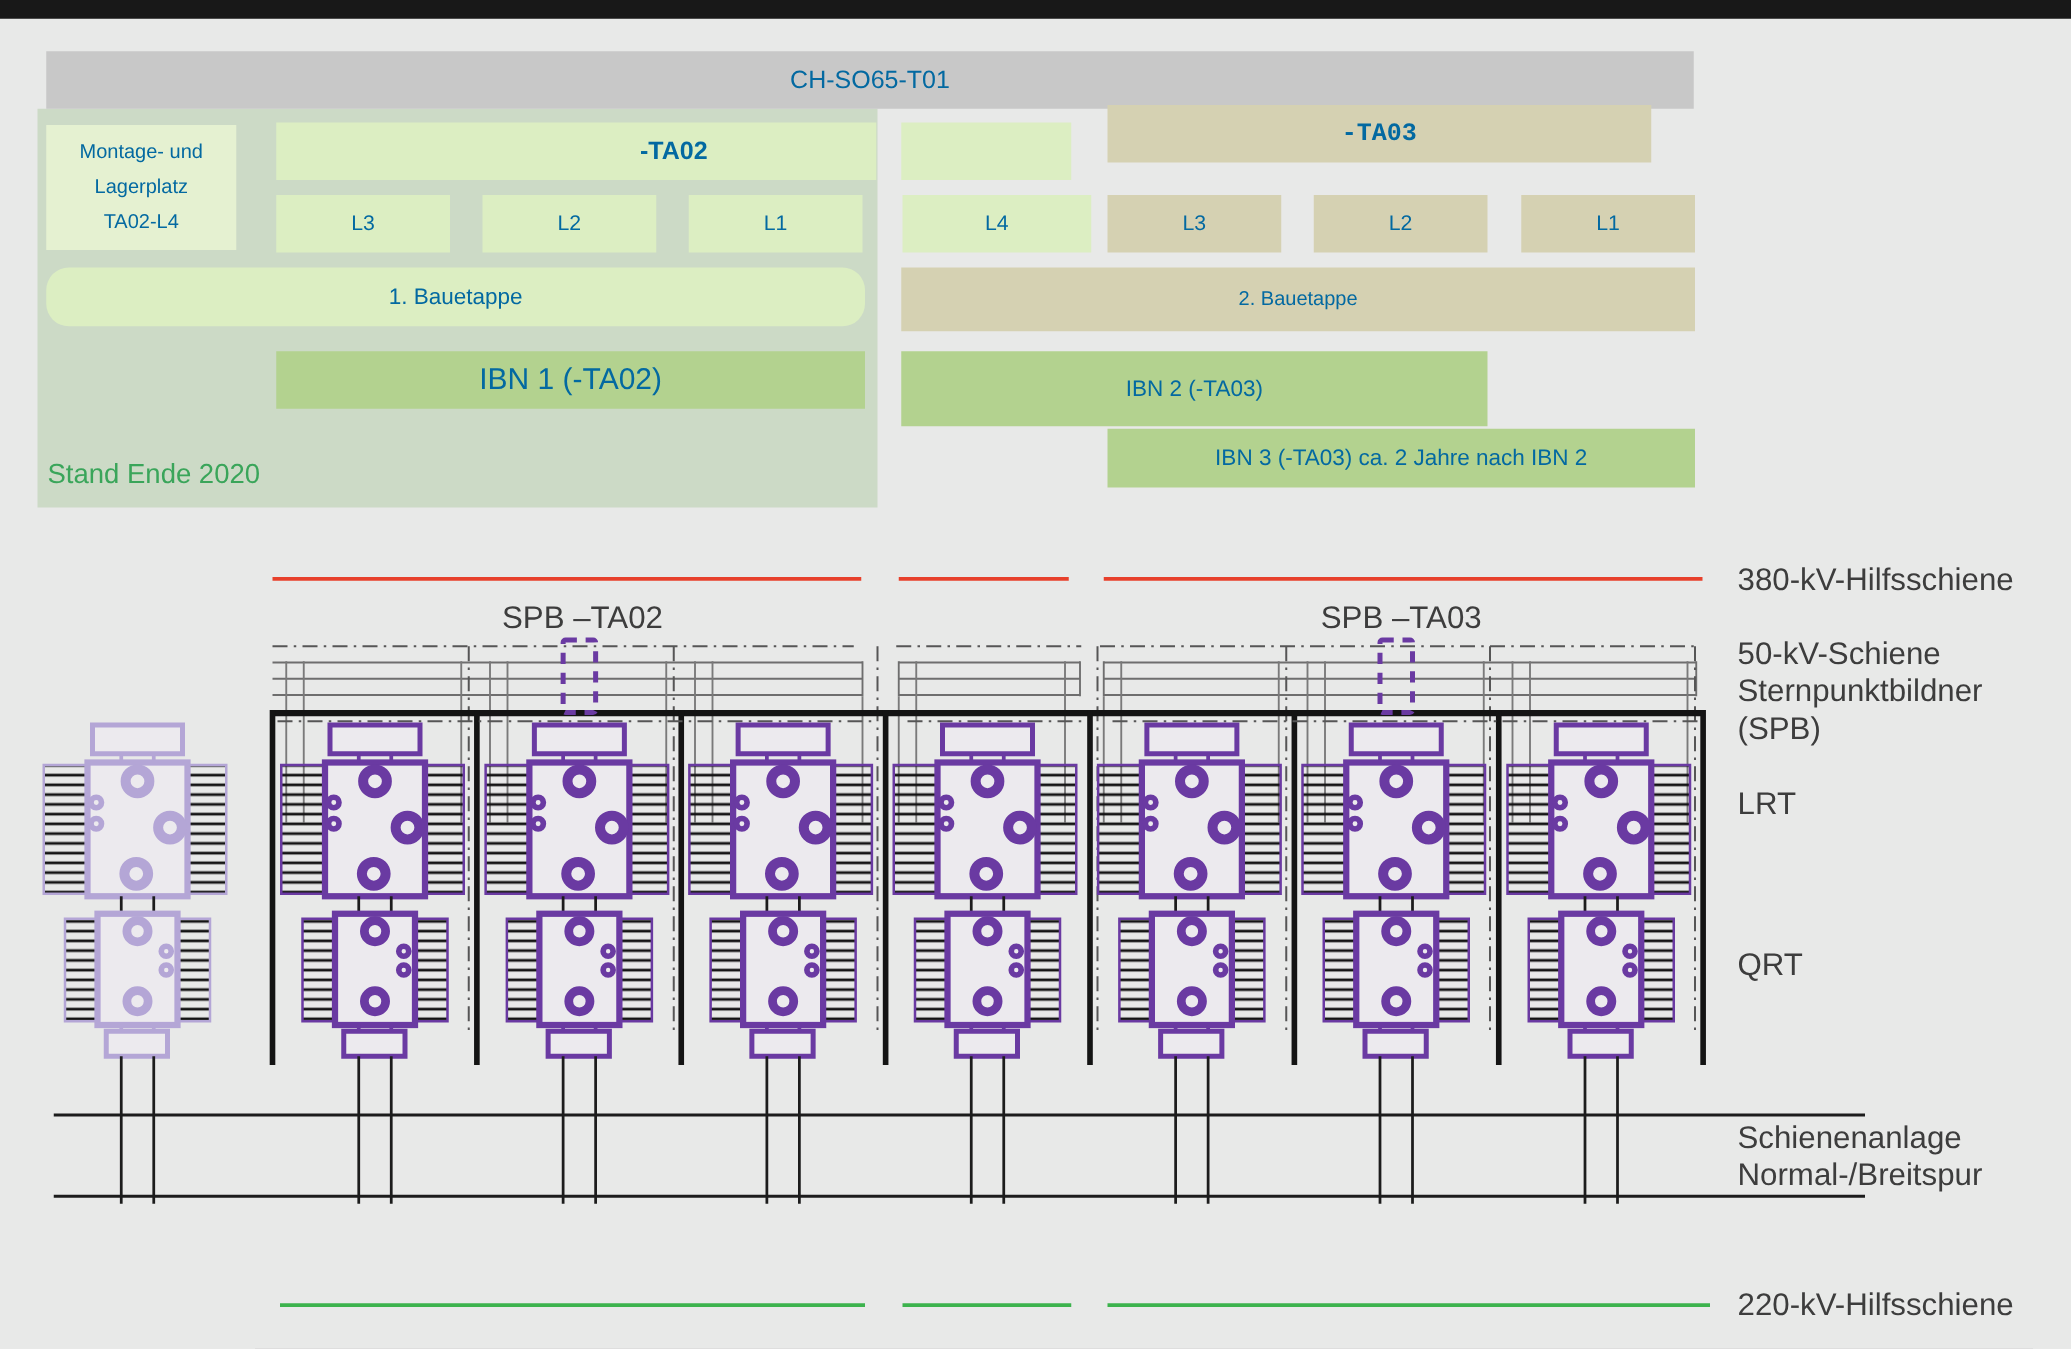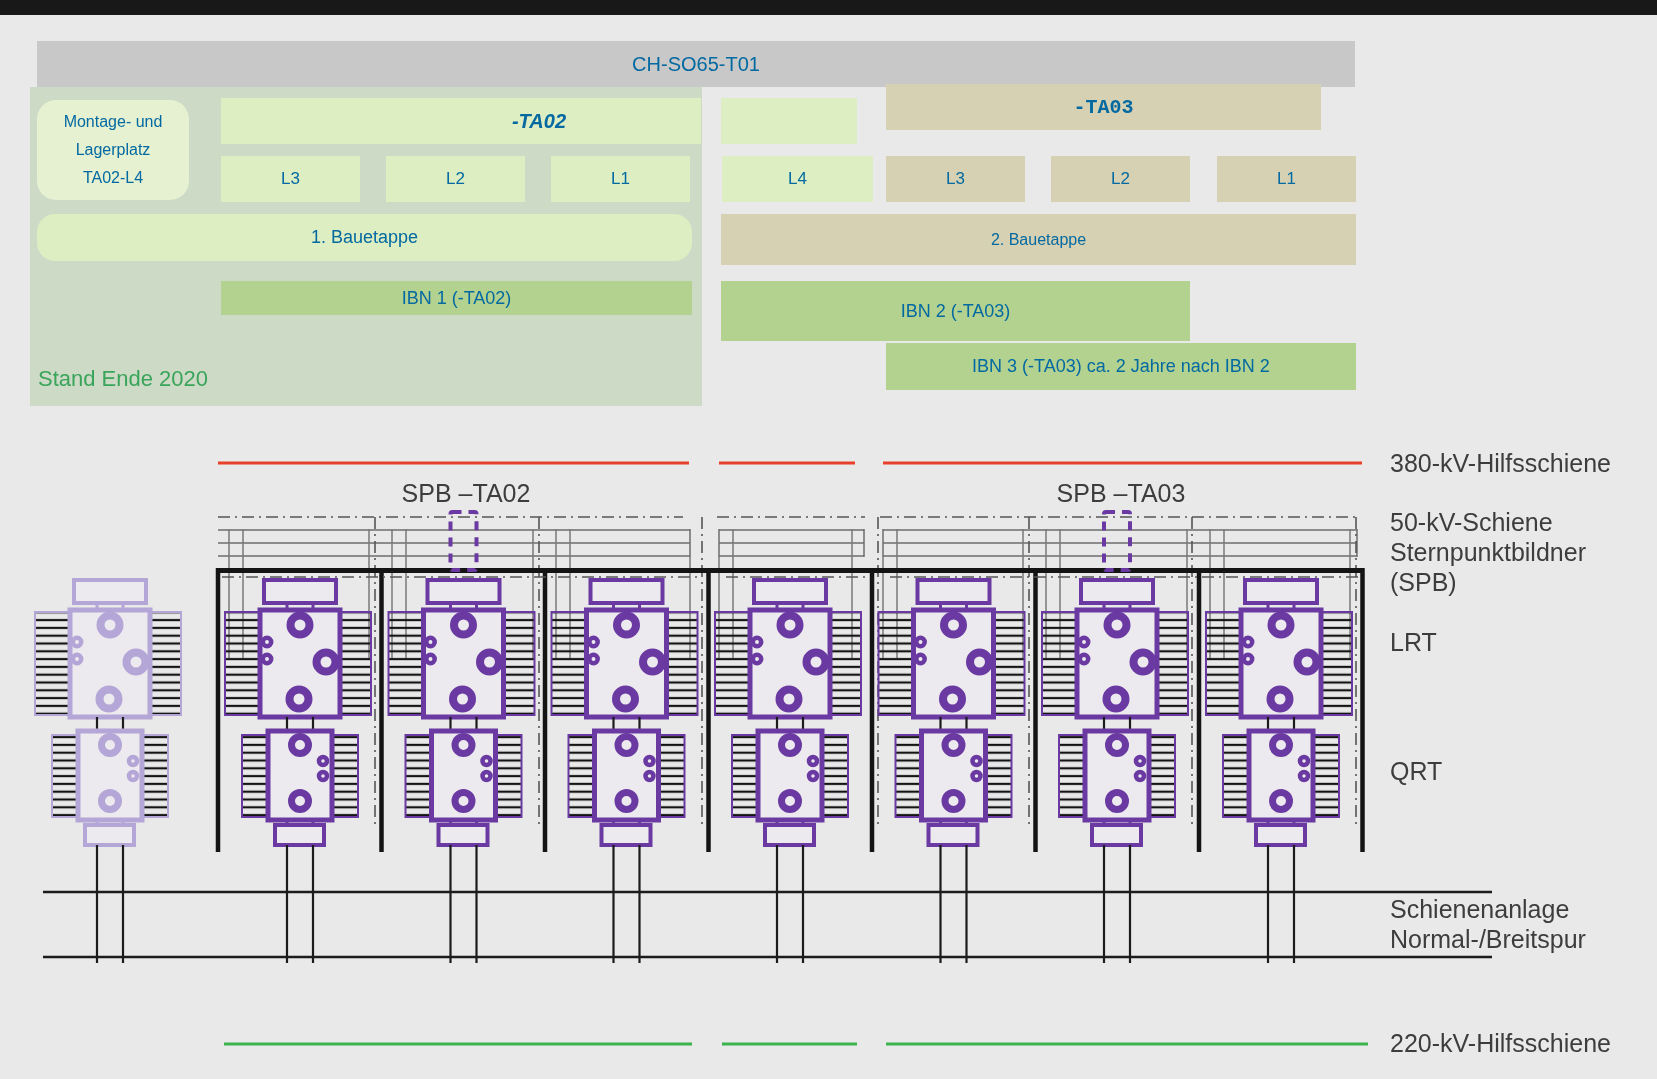--- a/index.html
+++ b/index.html
@@ -13,23 +13,23 @@
   .cell{position:absolute;display:flex;align-items:center;justify-content:center;
         font-size:17px;color:#0369a1;white-space:nowrap;}
   .c-green{background:#dceec2;}
   .c-beige{background:#d5d1b2;}
   .c-mgreen{background:#b3d28f;}
   .c-gray{background:#c8c8c8;}
   .panel{position:absolute;left:30px;top:87px;width:672px;height:319px;background:#ccdac6;}
   .hdr{left:37px;top:41px;width:1318px;height:46px;font-size:20px;}
   .bold{font-weight:700;font-size:20px;}
   .montage{left:37px;top:100px;width:152px;height:100px;background:#e5f1d1;
-           flex-direction:column;line-height:28px;font-size:16px;text-align:center;border-radius:19px;}
+           flex-direction:column;line-height:28px;font-size:16px;text-align:center;}
   .status{position:absolute;left:38px;top:366px;font-size:22px;color:#3aa55a;font-weight:400;}
-  .lbl-layer{position:absolute;background:transparent;font-style:italic;}
+  .lbl-layer{position:absolute;background:transparent;}
   svg.diagram{position:absolute;left:0;top:0;width:1657px;height:1079px;}
 
   
   .tr4{fill:#eceaee;stroke:var(--tr,#6a3aa2);stroke-width:4;}
   .tr5{fill:#eceaee;stroke:var(--tr,#6a3aa2);stroke-width:5;}
   .trs{stroke:var(--tr,#6a3aa2);stroke-width:3;fill:none;}
   .rad{fill:url(#radhatch);stroke:var(--tr,#6a3aa2);stroke-width:2;}
   .b8{fill:none;stroke:var(--tr,#6a3aa2);stroke-width:8;}
   .b7{fill:none;stroke:var(--tr,#6a3aa2);stroke-width:7;}
   .b4{fill:none;stroke:var(--tr,#6a3aa2);stroke-width:4.5;}
@@ -97,21 +97,21 @@
       <span>L1</span>
     </div>
 
     <div class="cell c-green" style="left:37px;top:214px;width:655px;height:47px;font-size:18px;border-radius:18px;">
       <span>1. Bauetappe</span>
     </div>
     <div class="cell c-beige" style="left:721px;top:214px;width:635px;height:51px;font-size:16px;">
       <span>2. Bauetappe</span>
     </div>
 
-    <div class="cell c-mgreen" style="left:221px;top:281px;width:471px;height:34px;font-size:18px;">
+    <div class="cell c-mgreen" style="left:221px;top:281px;width:471px;height:46px;font-size:24px;">
       <span>IBN 1 (-TA02)</span>
     </div>
     <div class="cell c-mgreen" style="left:721px;top:281px;width:469px;height:60px;font-size:18px;">
       <span>IBN 2 (-TA03)</span>
     </div>
     <div class="cell c-mgreen" style="left:886px;top:343px;width:470px;height:47px;font-size:18px;">
       <span>IBN 3 (-TA03) ca. 2 Jahre nach IBN 2</span>
     </div>
 
     <div class="status">Stand Ende 2020</div>

